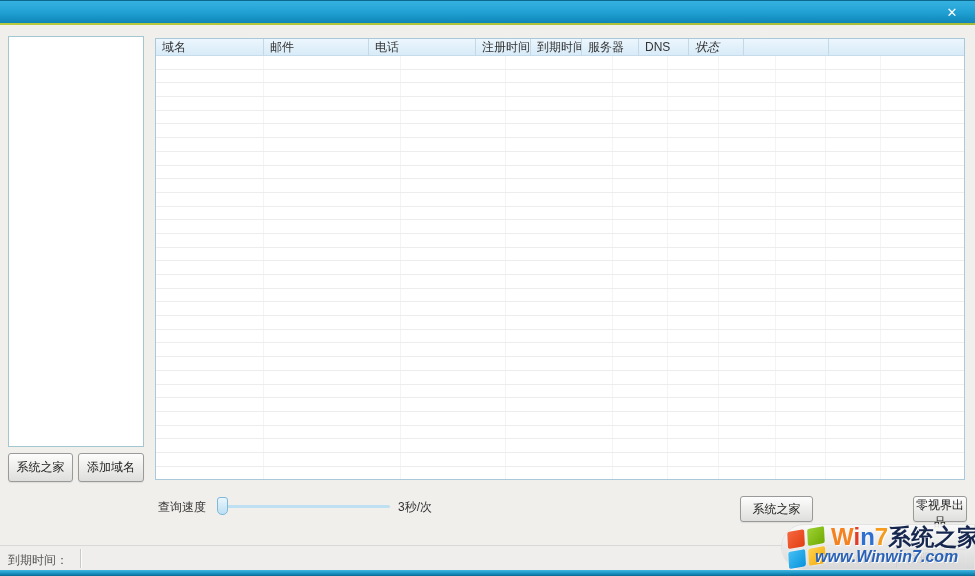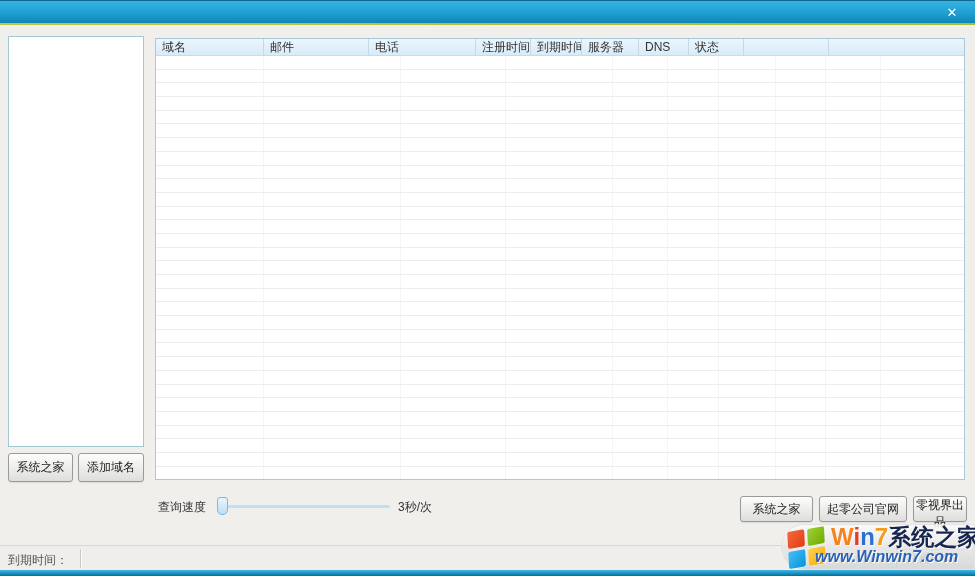--- a/index.html
+++ b/index.html
@@ -109,21 +109,21 @@
 
   <div class="tablewrap">
     <div class="thead">
         <div class="th" style="width: 108px;">域名</div>
         <div class="th" style="width: 105px;">邮件</div>
         <div class="th" style="width: 107px;">电话</div>
         <div class="th" style="width: 55px;">注册时间</div>
         <div class="th" style="width: 51px;">到期时间</div>
         <div class="th" style="width: 57px;">服务器</div>
         <div class="th" style="width: 50px;">DNS</div>
-        <div class="th" style="width: 55px;">状态</div>
+        <div class="th" style="width: 55px; font-style: italic;">状态</div>
         <div class="th" style="width: 85px;"></div>
       </div>
     <div class="tbody">
         <div class="trow">
           <div class="td" style="width: 108px;"></div>
           <div class="td" style="width: 137px;"></div>
           <div class="td" style="width: 105px;"></div>
           <div class="td" style="width: 107px;"></div>
           <div class="td" style="width: 55px;"></div>
           <div class="td" style="width: 51px;"></div>
@@ -497,21 +497,20 @@
 
   <button class="btn btn-import">系统之家</button>
   <button class="btn btn-add">添加域名</button>
 
   <span class="speed-label">查询速度</span>
   <div class="slider-track"></div>
   <div class="slider-thumb"></div>
   <span class="speed-value">3秒/次</span>
 
   <button class="btn btn-studio">系统之家</button>
-  <button class="btn btn-company">起零公司官网</button>
   <button class="btn btn-exit">零视界出品</button>
 
   <div class="statusbar">
     <span class="status-label">到期时间：</span>
     <span class="status-vsep"></span>
     <span class="status-version">V1.0.0</span>
     <span class="brand-box">注册时间</span>
   </div>
 
   <div class="bottom-edge"></div>

